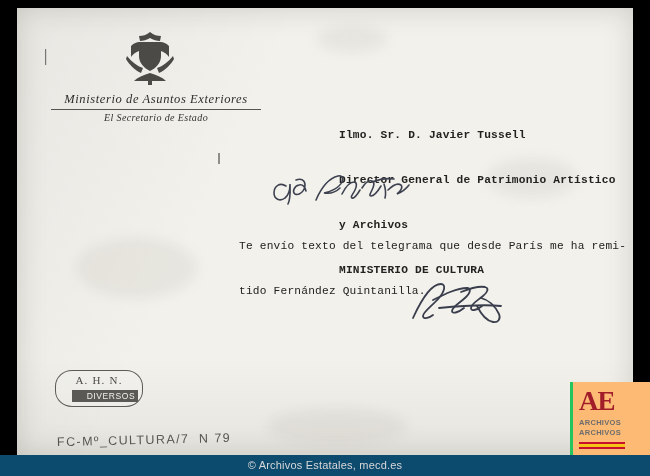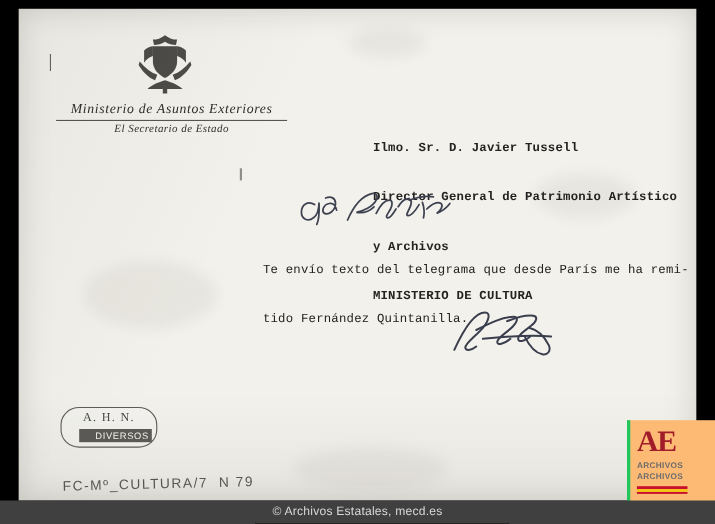--- a/index.html
+++ b/index.html
@@ -246,21 +246,21 @@
     position: absolute;
     left: 0;
     bottom: 0;
     width: 650px;
     height: 21px;
     line-height: 21px;
     text-align: center;
     color: #d8d8d8;
     font-family: "Liberation Sans", sans-serif;
     font-size: 11px;
-    background: #404040;
+    background: #0c4a6e;
     letter-spacing: .2px;
   }
 </style>
 </head>
 <body>
 
 <div id="page">
 
   <div id="sheet">
 

